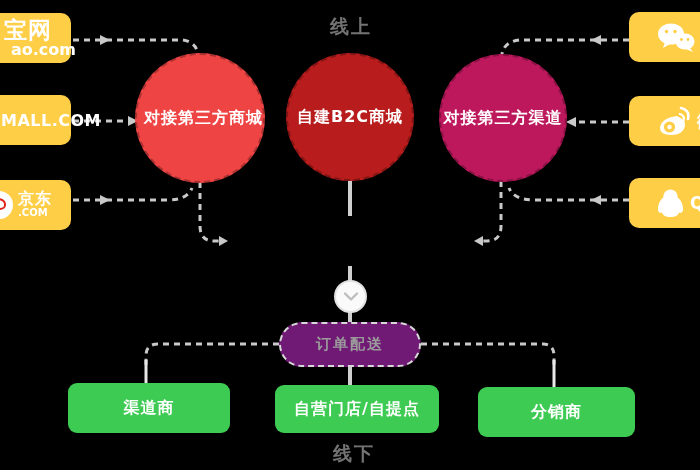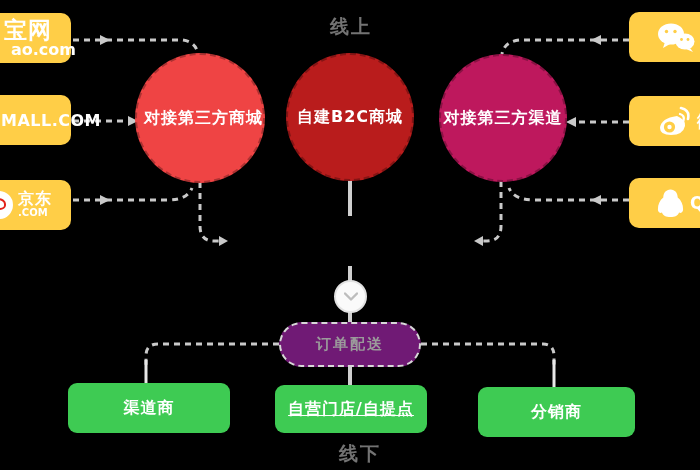--- a/index.html
+++ b/index.html
@@ -6,21 +6,21 @@
   body{width:700px;height:470px;overflow:hidden;position:relative;
        font-family:"DejaVu Sans","Liberation Sans",sans-serif;}
   .stage{position:absolute;inset:0;width:700px;height:470px;background:#000;}
   .wires{position:absolute;left:0;top:0;z-index:1;}
   .node{position:absolute;z-index:2;box-sizing:border-box;}
 
   
   .zone-label{position:absolute;z-index:2;width:120px;text-align:center;
               color:#737373;font-size:19px;font-weight:bold;letter-spacing:2px;}
   .online{left:291px;top:14px;}
-  .offline{left:300px;top:441px;}
+  .offline{left:294px;top:441px;}
 
   
   .srcbox{background:#FFCE47;border-radius:10px;width:116px;height:50px;
           color:#fff;display:flex;align-items:center;z-index:2;position:absolute;}
   .srcbox.leftside{left:-45px;}
   .srcbox.rightside{left:629px;}
   .tb-wrap{padding-left:49px;line-height:1.05;}
   .tb-line1{font-size:23px;font-weight:bold;letter-spacing:1px;}
   .tb-line2{font-size:16px;font-weight:bold;margin-left:7px;}
   .tm-line{padding-left:46px;font-size:16px;font-weight:bold;letter-spacing:.5px;}
@@ -59,21 +59,21 @@
   .pill{left:279px;top:322px;width:142px;height:45px;background:#701a75;
         border:2px dashed #d8d8d8;border-radius:24px;display:flex;
         align-items:center;justify-content:center;color:#9B9B9B;
         font-size:15px;font-weight:bold;letter-spacing:2px;}
 
   
   .gbox{background:#3ECB53;border-radius:9px;display:flex;align-items:center;
         justify-content:center;color:#fff;font-size:16px;font-weight:bold;
         letter-spacing:1px;}
   .g1{left:68px;top:366px;width:162px;height:50px;margin-top:17px;}
-  .g2{left:275px;top:385px;width:152px;height:48px;text-decoration:underline;}
+  .g2{left:275px;top:385px;width:164px;height:48px;}
   .g3{left:478px;top:387px;width:157px;height:50px;}
 </style>
 </head>
 <body>
 
 <div class="stage">
 
   <svg class="wires" width="700" height="470">
     <g fill="none" stroke="#C9C9C9" stroke-width="3" stroke-dasharray="6 5">
 

